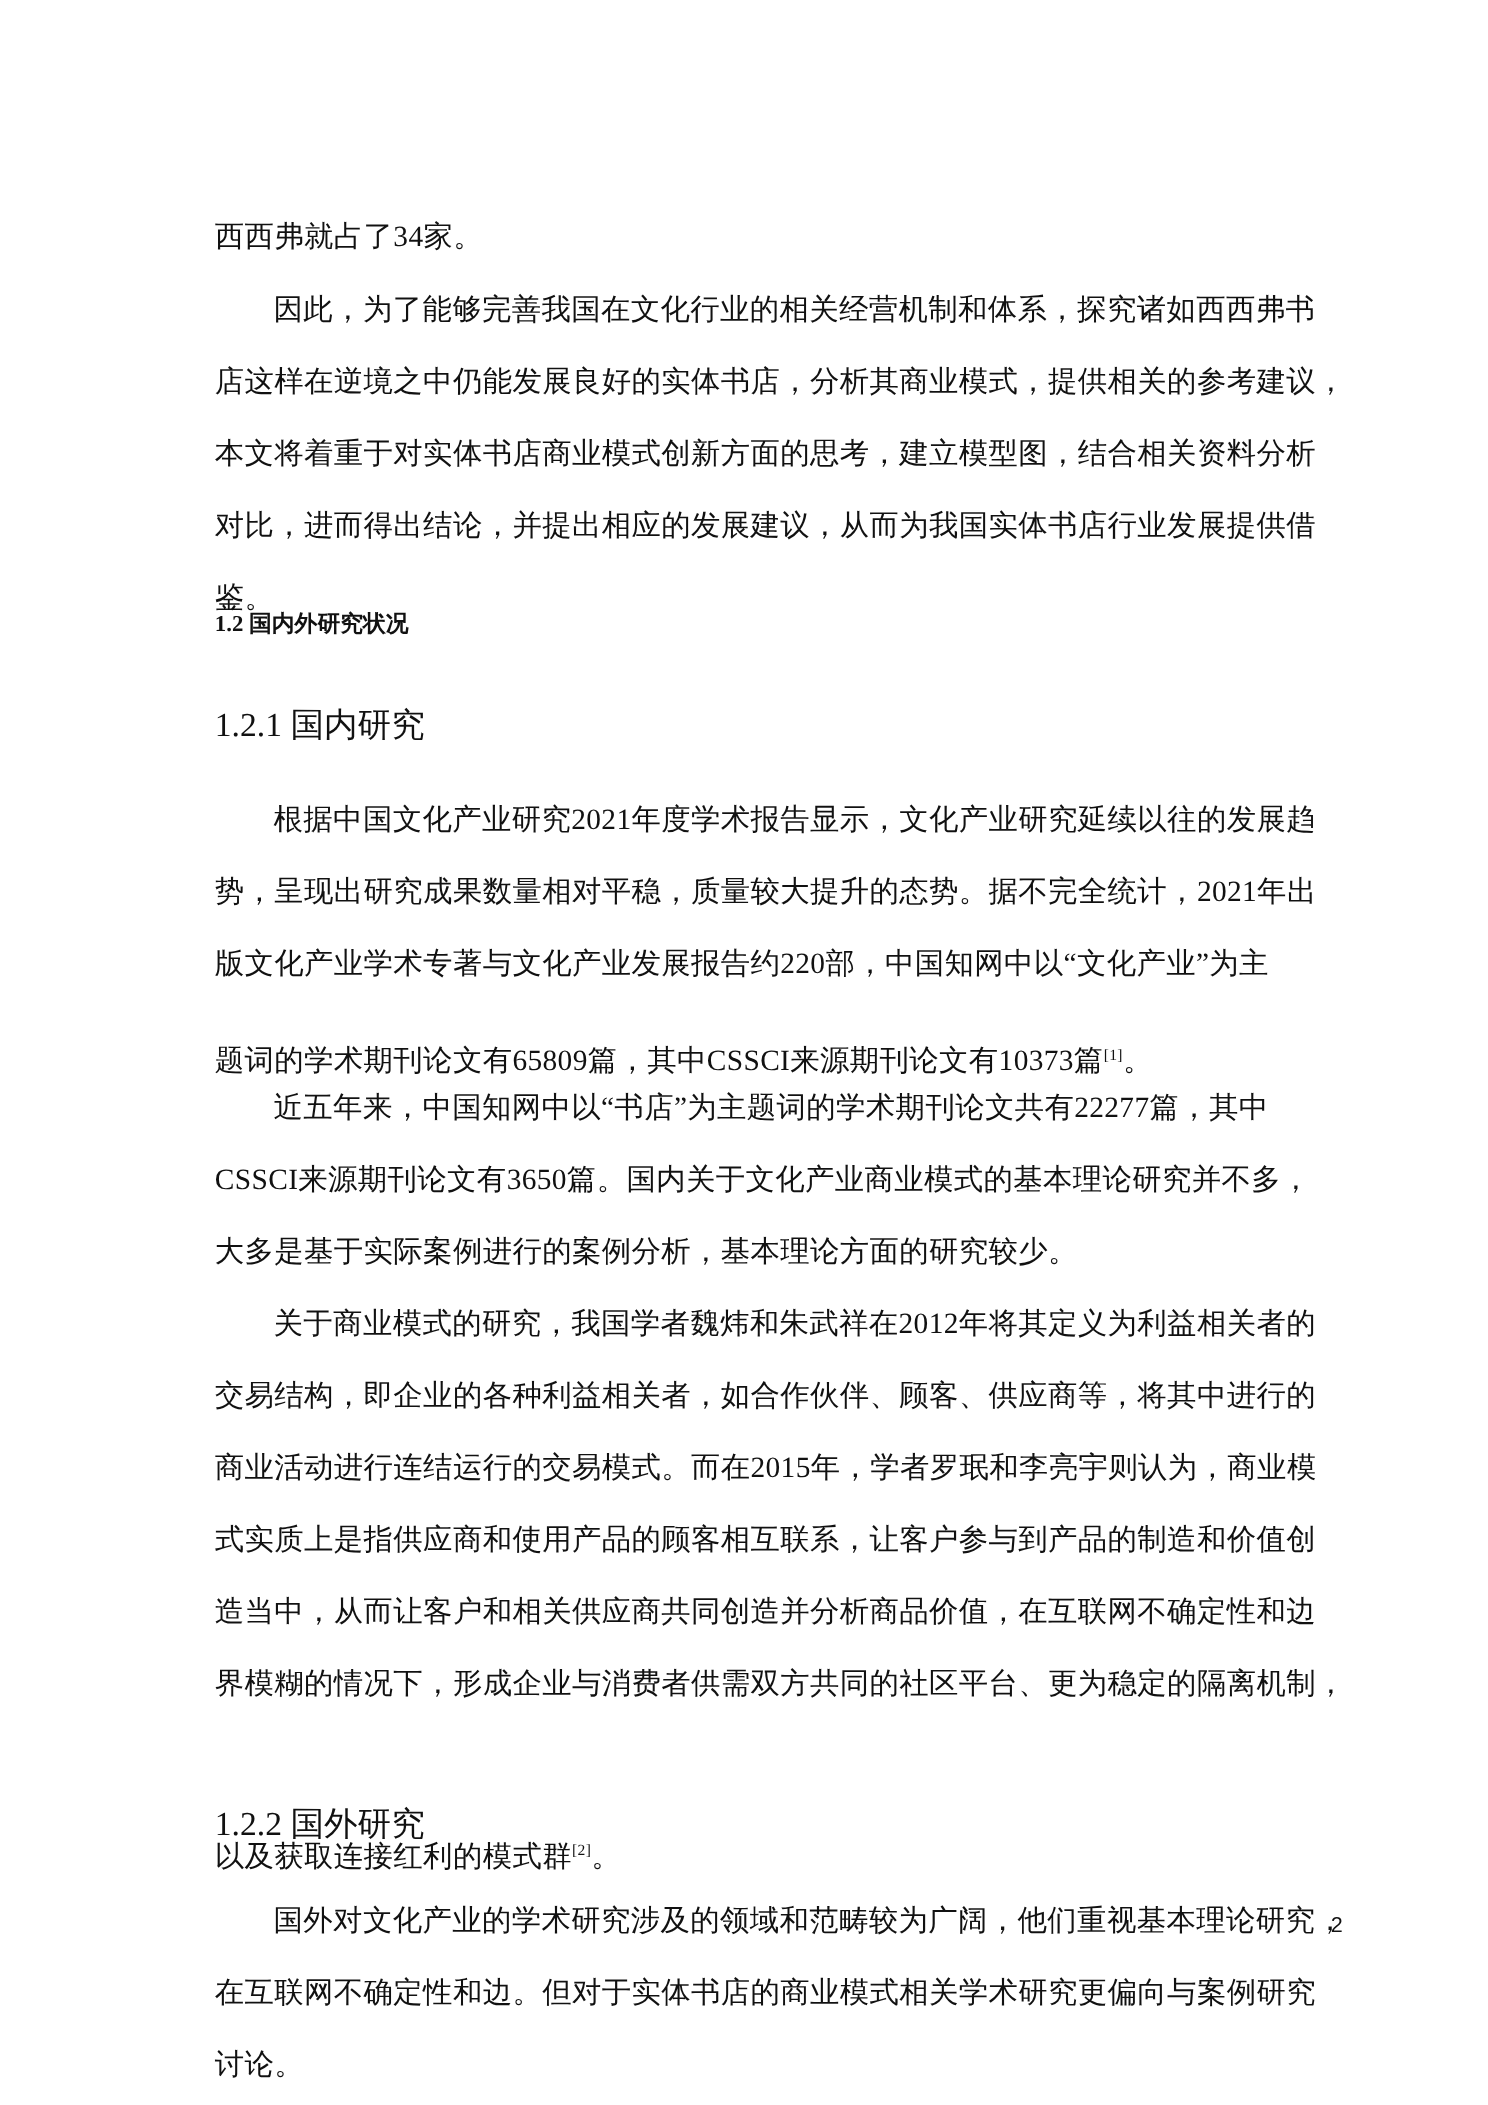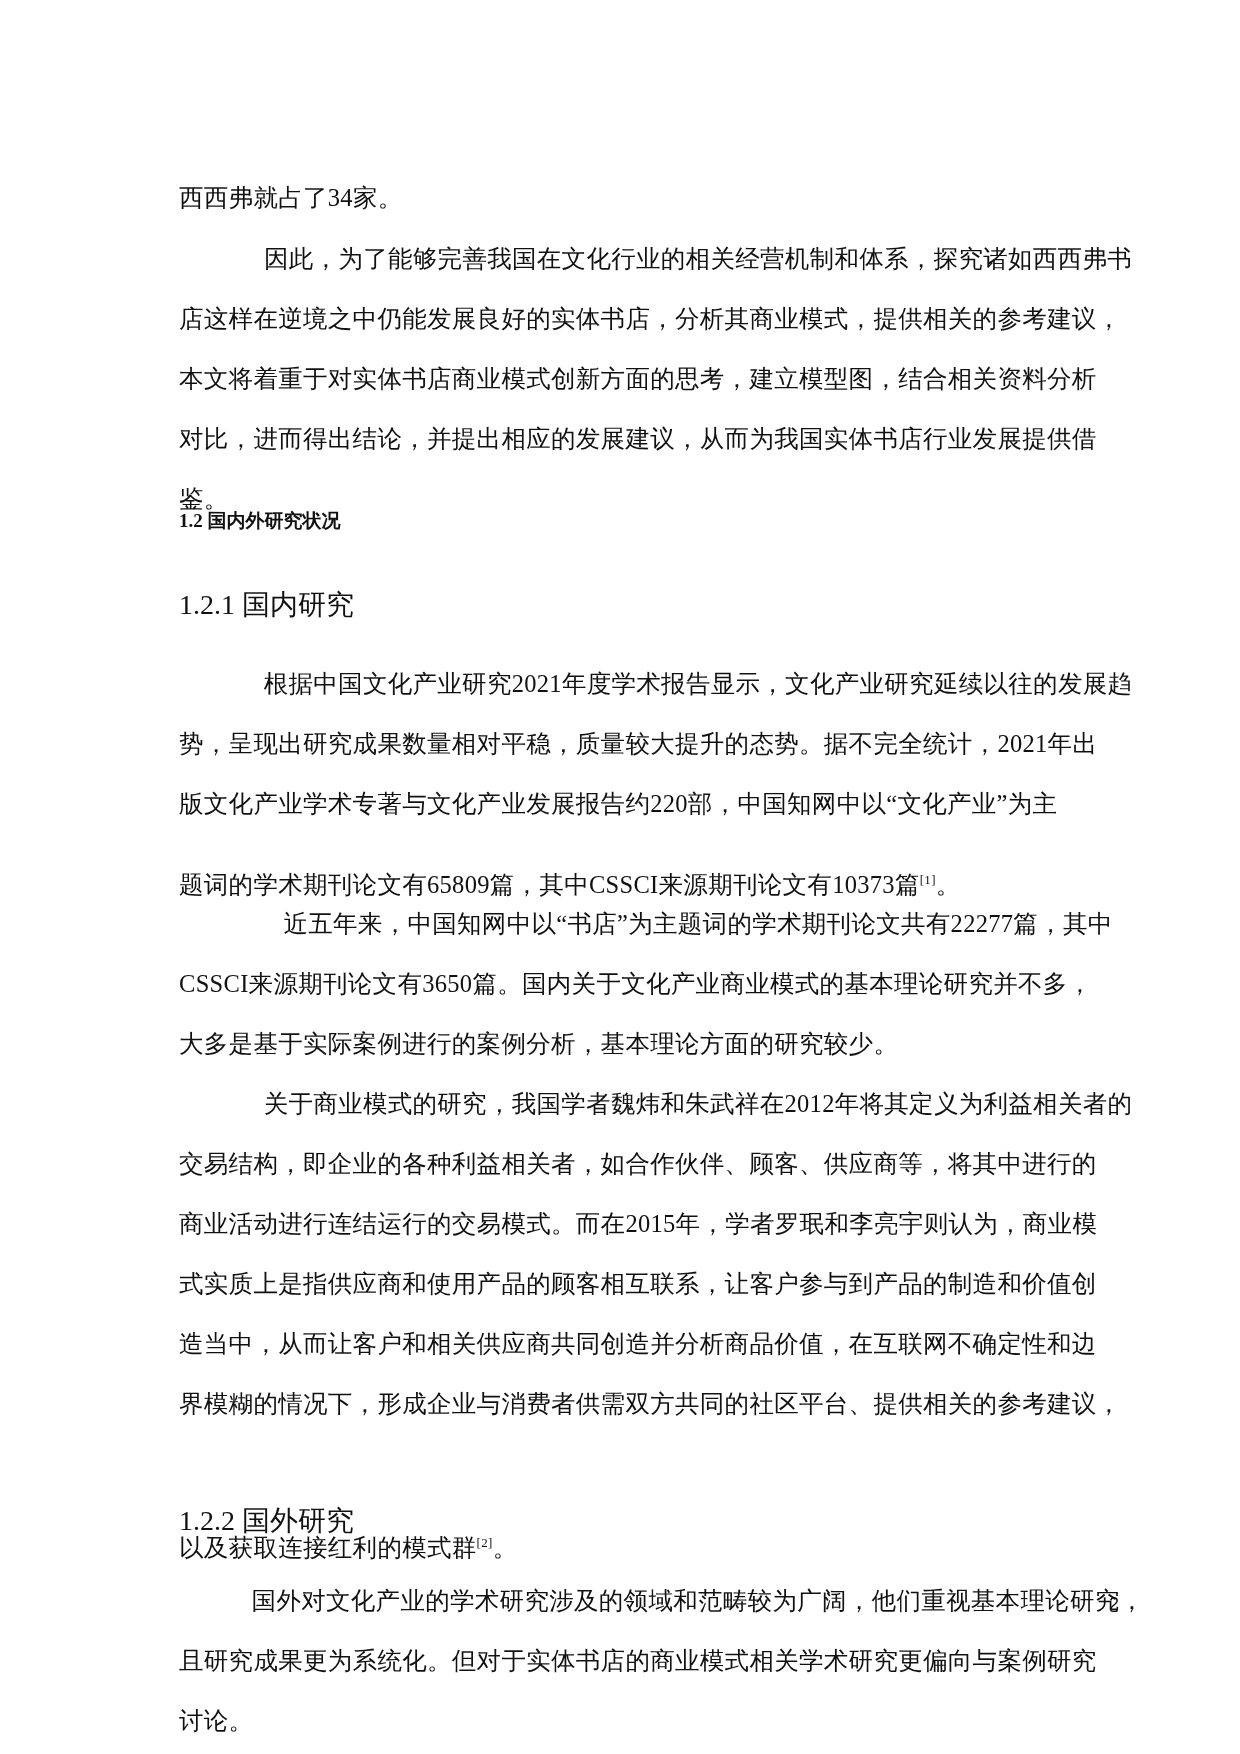--- a/index.html
+++ b/index.html
@@ -1,21 +1,21 @@
 <!DOCTYPE html>
 <html><head>
   <meta charset="utf-8">
   <style>
     html, body { margin: 0; padding: 0; background: #ffffff; }
     body { width: 1240px; height: 1754px; position: relative; overflow: hidden;
       font-family: "Liberation Serif", "DejaVu Serif", serif; color: #111111; }
     .page { position: absolute; left: 0; top: 0; width: 1240px; height: 1576px; background: #fff; }
     .line { position: absolute; left: 179px; width: 940px; font-size: 24.5px; line-height: 30px;
       white-space: nowrap; letter-spacing: 0.3px; }
-    .indent { left: 228px; text-align: center; }
+    .indent { left: 228px; }
     .h2 { position: absolute; left: 179px; font-size: 19px; line-height: 30px; font-weight: bold; }
     .h3 { position: absolute; left: 179px; font-size: 28px; line-height: 30px; }
     .pagenum { position: absolute; left: 1109px; top: 1594px; font-family: "Liberation Sans", sans-serif; font-size: 18px; }
     sup { font-size: 13px; vertical-align: 9px; line-height: 0; }
   </style>
 </head>
 <body>
 
 <div class="page">
 
@@ -44,26 +44,26 @@
 
   <div class="line indent" style="top:909px;">近五年来，中国知网中以“书店”为主题词的学术期刊论文共有22277篇，其中</div>
   <div class="line" style="top:969px;">CSSCI来源期刊论文有3650篇。国内关于文化产业商业模式的基本理论研究并不多，</div>
   <div class="line" style="top:1029px;">大多是基于实际案例进行的案例分析，基本理论方面的研究较少。</div>
 
   <div class="line indent" style="top:1089px;">关于商业模式的研究，我国学者魏炜和朱武祥在2012年将其定义为利益相关者的</div>
   <div class="line" style="top:1149px;">交易结构，即企业的各种利益相关者，如合作伙伴、顾客、供应商等，将其中进行的</div>
   <div class="line" style="top:1209px;">商业活动进行连结运行的交易模式。而在2015年，学者罗珉和李亮宇则认为，商业模</div>
   <div class="line" style="top:1269px;">式实质上是指供应商和使用产品的顾客相互联系，让客户参与到产品的制造和价值创</div>
   <div class="line" style="top:1329px;">造当中，从而让客户和相关供应商共同创造并分析商品价值，在互联网不确定性和边</div>
-  <div class="line" style="top:1389px;">界模糊的情况下，形成企业与消费者供需双方共同的社区平台、提供相关的参考建议，</div>
+  <div class="line" style="top:1389px;">界模糊的情况下，形成企业与消费者供需双方共同的社区平台、更为稳定的隔离机制，</div>
   <div class="line" style="top:1505px;margin-top:28px;"><span>以及获取连接红利的模式群</span><sup>[2]</sup><span>。</span></div>
 
   <div class="h3" style="top:1506px;">
     <span>1.2.2</span>
     <span>国外研究</span>
   </div>
 
   <div class="line indent" style="top:1586px;">国外对文化产业的学术研究涉及的领域和范畴较为广阔，他们重视基本理论研究，</div>
-  <div class="line" style="top:1646px;">且研究成果更为系统化。但对于实体书店的商业模式相关学术研究更偏向与案例研究</div>
+  <div class="line" style="top:1646px;">在互联网不确定性和边。但对于实体书店的商业模式相关学术研究更偏向与案例研究</div>
   <div class="line" style="top:1706px;">讨论。</div>
 
   <div class="pagenum">2</div>
 </div>
 
 </body></html>

